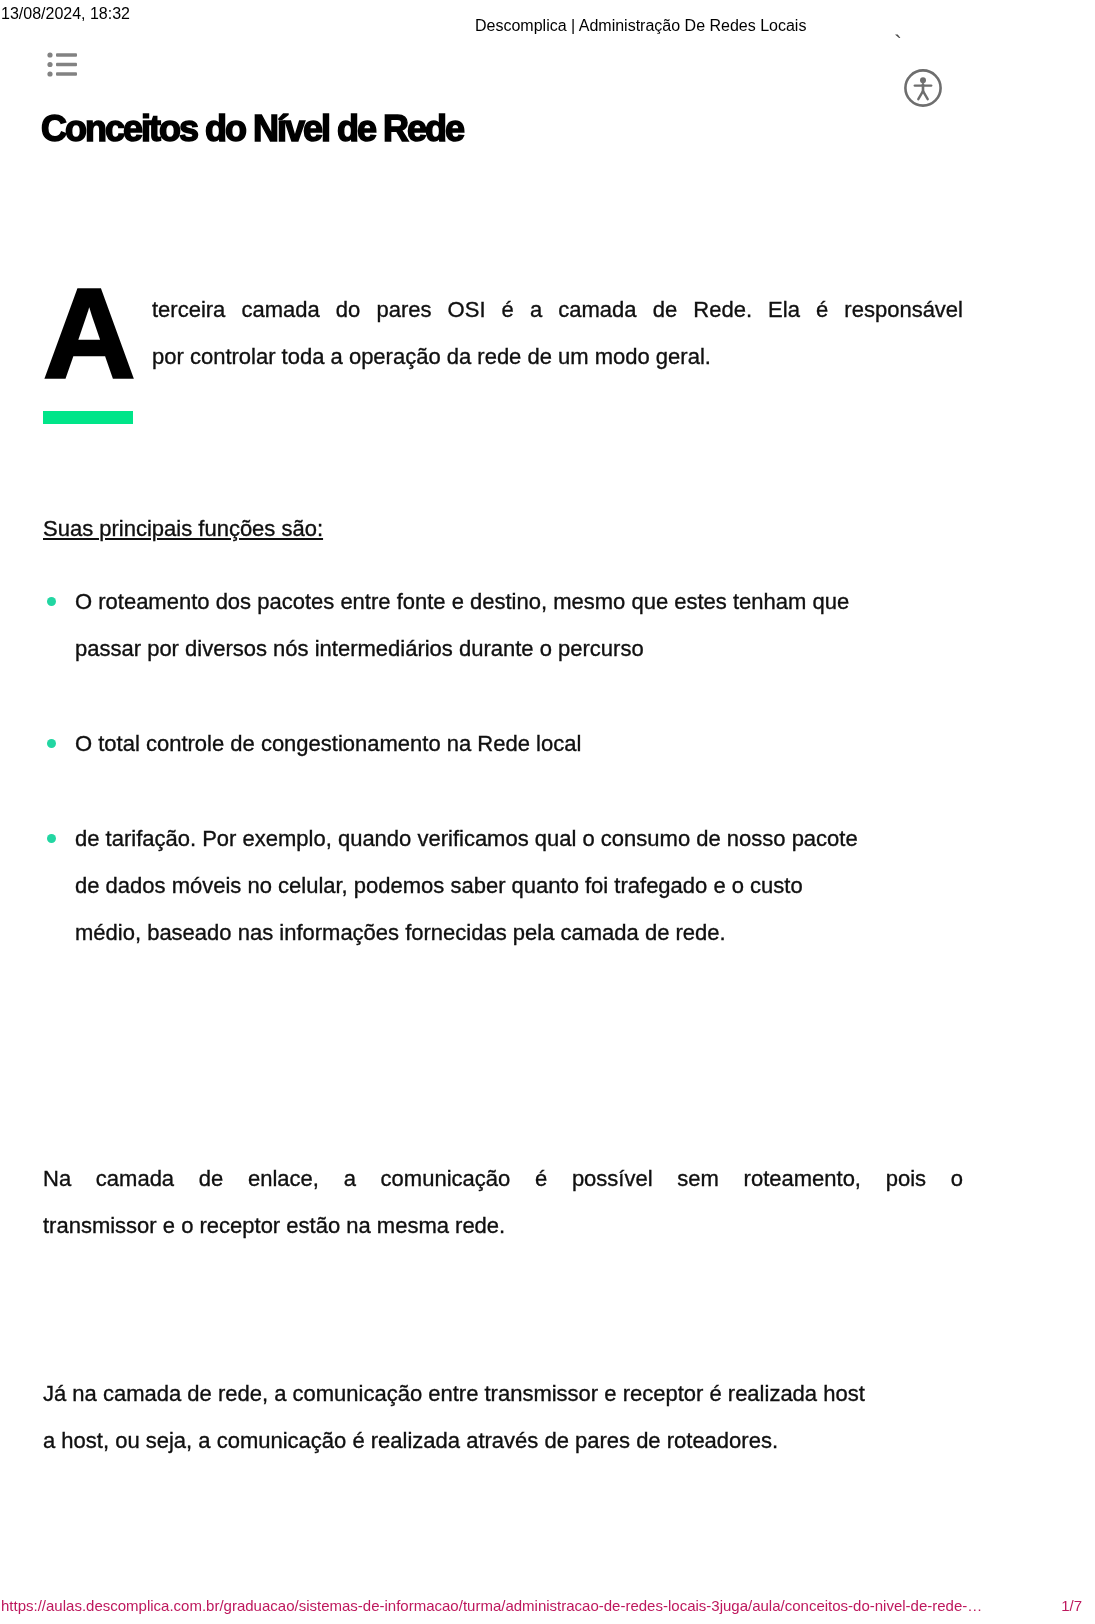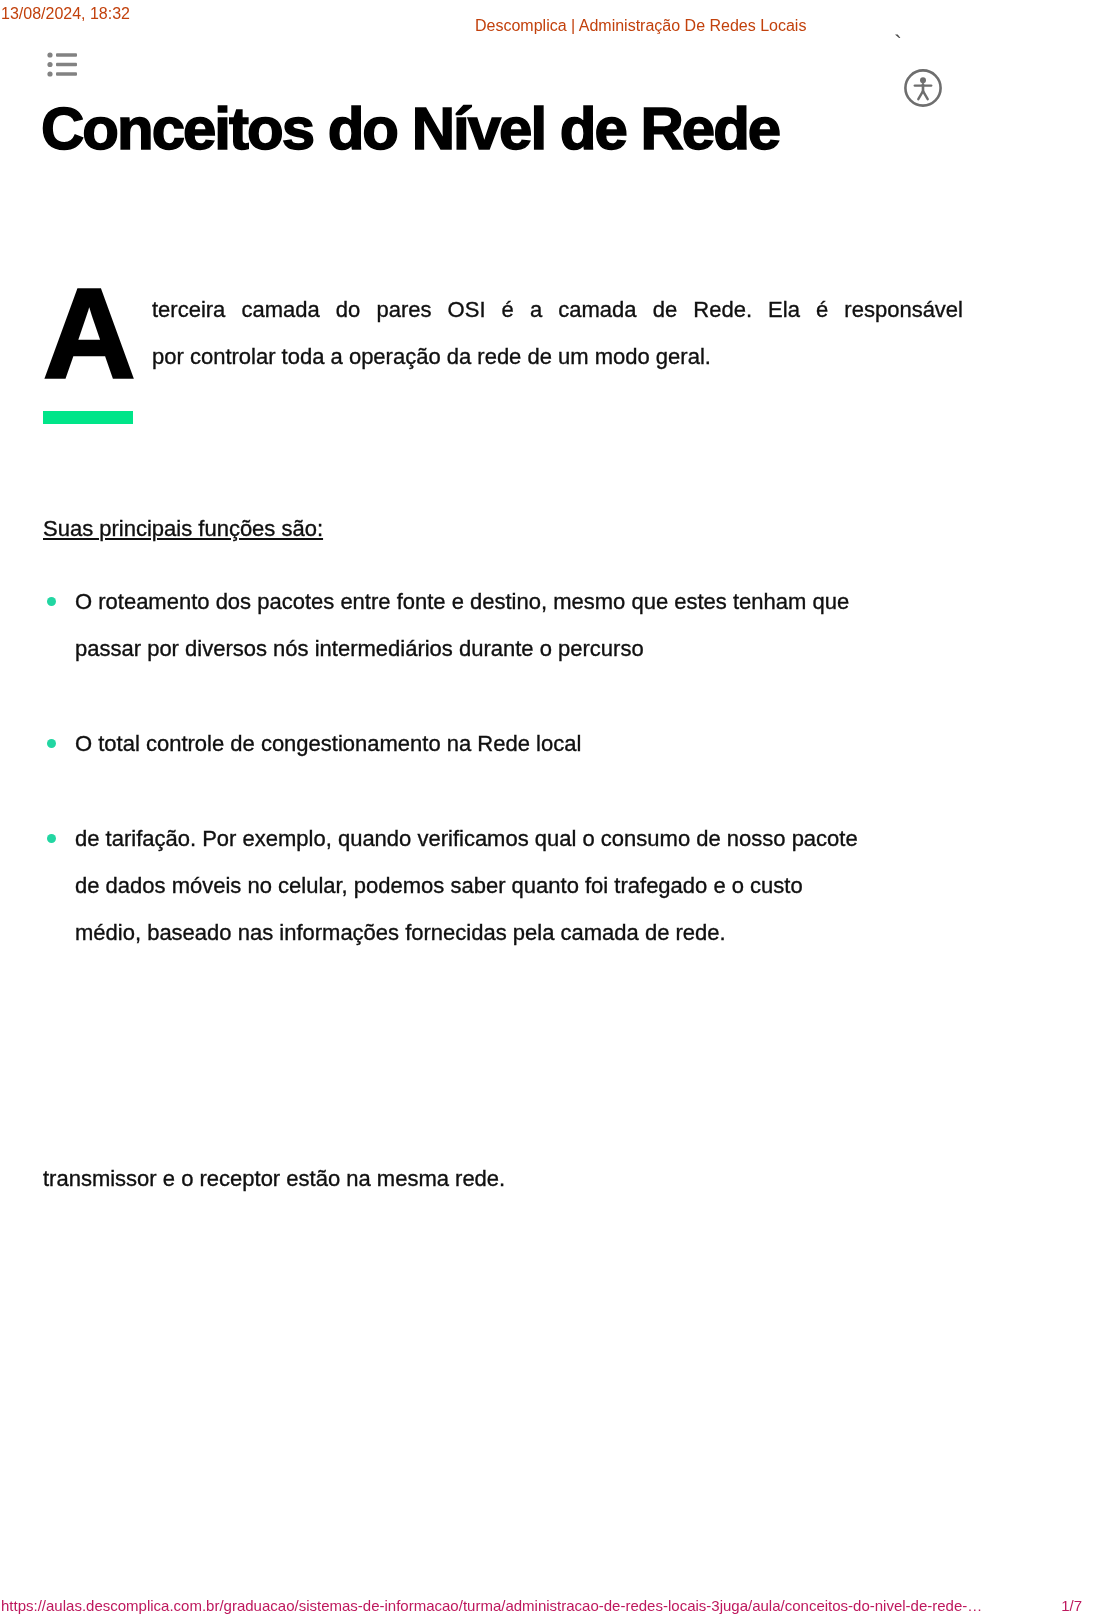--- a/index.html
+++ b/index.html
@@ -8,38 +8,38 @@
     position:relative;
     width:1095px; height:1624px;
     background:#ffffff;
     font-family:"Liberation Sans", sans-serif;
     color:#101010;
     overflow:hidden;
   }
 
   
   .print-header { position:absolute; top:5px; left:0; width:100%; height:20px;
-                  font-size:16px; color:#c2410c; }
+                  font-size:16px; color:#000000; }
   .ph-date  { position:absolute; left:1px;  top:0; white-space:nowrap; }
   .ph-title { position:absolute; left:475px; top:12px; white-space:nowrap; }
 
   .print-footer { position:absolute; top:1597px; left:0; width:100%; height:20px;
                   font-size:15px; color:#be185d; }
   .pf-url  { position:absolute; left:1px; top:0; white-space:nowrap; }
   .pf-page { position:absolute; right:13px; top:0; white-space:nowrap; }
 
   
   .list-icon { position:absolute; left:47px; top:51px; width:30px; height:27px; cursor:pointer; }
   .stray-mark { position:absolute; left:894px; top:30px; font-size:24px; color:#4a4a4a; }
   .a11y-icon { position:absolute; left:903px; top:68px; width:40px; height:40px; cursor:pointer; }
 
   
   .article-title {
     position:absolute; left:41px; top:100px;
-    font-size:60px; line-height:58px; font-weight:700;
+    font-size:36px; line-height:58px; font-weight:700;
     letter-spacing:-2px; color:#000;
     -webkit-text-stroke:1.5px #000;
     white-space:nowrap;
     text-align:right;
   }
 
   .bodytext { font-size:22px; line-height:47px; color:#101010; -webkit-text-stroke:0.35px #101010; }
 
   .intro { position:absolute; left:43px; top:286px; width:920px; display:flex; }
   .dropwrap { width:92px; margin-right:17px; flex:none; }
@@ -123,22 +123,27 @@
     </li>
     <li>
       <span class="dot"></span>
       <div>de tarifação. Por exemplo, quando verificamos qual o consumo de nosso pacote</div>
       <div>de dados móveis no celular, podemos saber quanto foi trafegado e o custo</div>
       <div>médio, baseado nas informações fornecidas pela camada de rede.</div>
     </li>
   </ul>
 
   <p class="para para-enlace bodytext">
+    <span class="jline" style="display:block">Na camada de enlace, a comunicação é possível sem roteamento, pois o</span>
     <span style="display:block">transmissor e o receptor estão na mesma rede.</span>
   </p>
 
+  <p class="para para-rede bodytext">
+    <span style="display:block">Já na camada de rede, a comunicação entre transmissor e receptor é realizada host</span>
+    <span style="display:block">a host, ou seja, a comunicação é realizada através de pares de roteadores.</span>
+  </p>
 
   <footer class="print-footer">
     <span class="pf-url">https://aulas.descomplica.com.br/graduacao/sistemas-de-informacao/turma/administracao-de-redes-locais-3juga/aula/conceitos-do-nivel-de-rede-…</span>
     <span class="pf-page">1/7</span>
   </footer>
 
 </div>
 
 </body></html>

